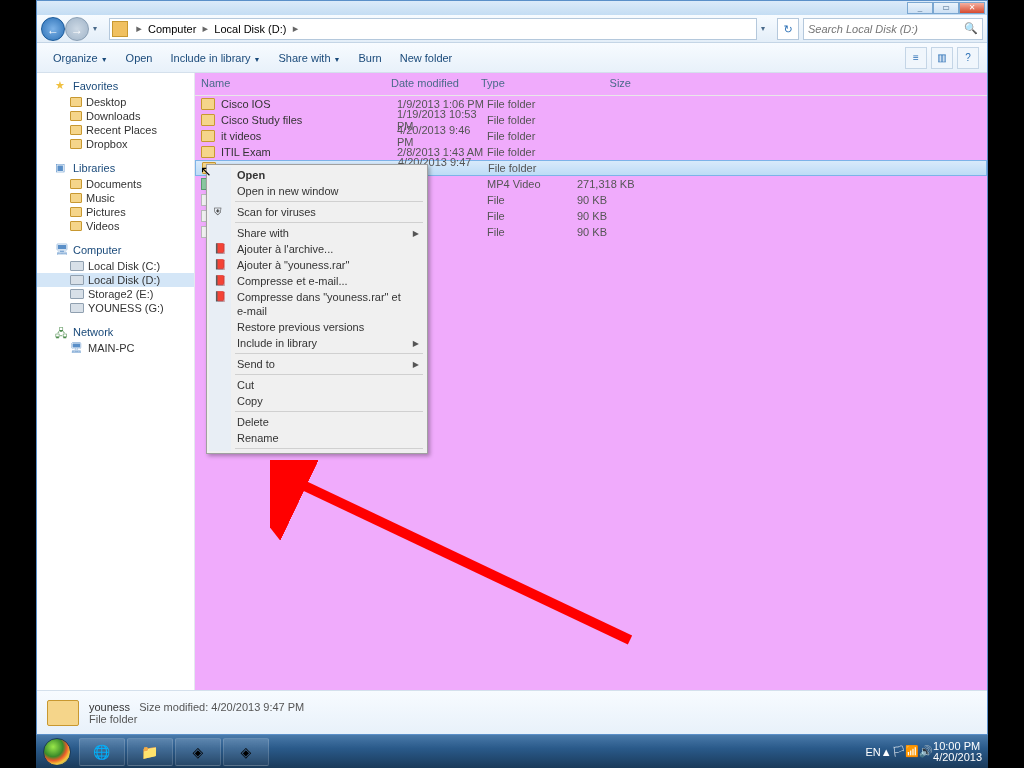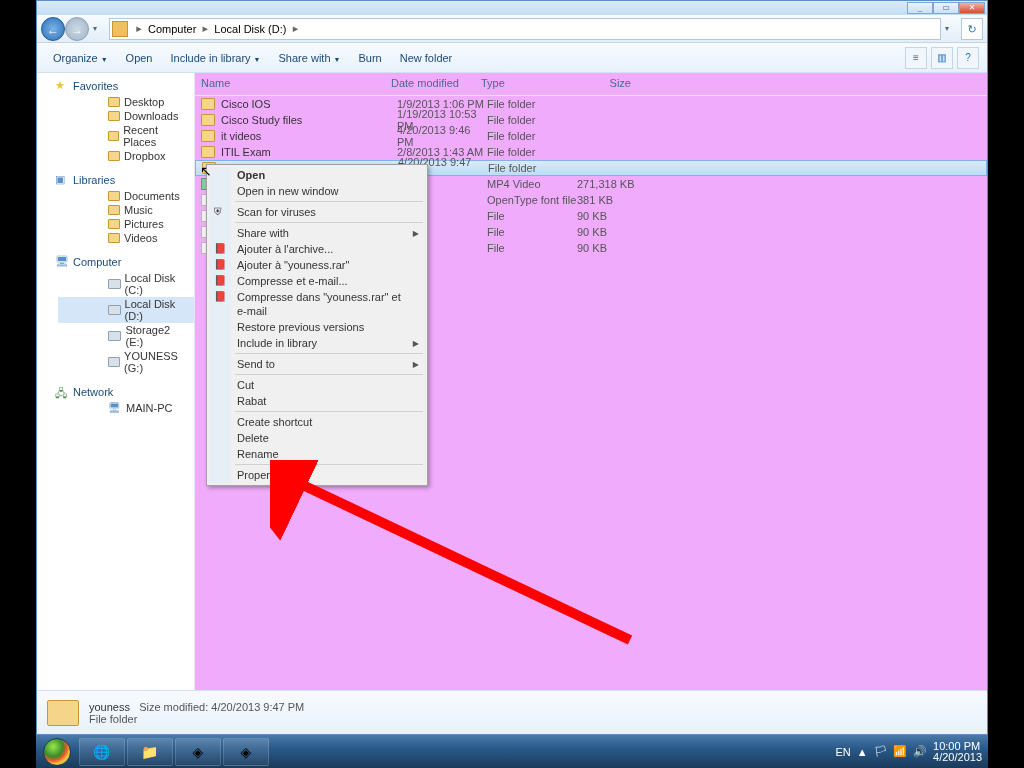--- a/index.html
+++ b/index.html
@@ -24,21 +24,21 @@
 .toolbar { height: 30px; background: linear-gradient(#f7fbff,#e8f1fa); display: flex; align-items: center; padding: 0 8px; gap: 2px; border-bottom: 1px solid #d4e0ec; }
 .tbtn { padding: 4px 8px; color: #1a4a7a; cursor: pointer; border-radius: 2px; }
 .tbtn .arrow { font-size: 7px; margin-left: 3px; }
 .toolbar-right { margin-left: auto; display: flex; gap: 4px; }
 .viewbtn { width: 22px; height: 22px; border: 1px solid #c4d5e6; background: #f0f6fc; cursor: pointer; text-align: center; line-height: 20px; color: #2a6fb5; font-size: 10px; }
 .content { flex: 1; display: flex; overflow: hidden; }
 .sidebar { width: 158px; background: #fff; border-right: 1px solid #e4e9ef; padding: 4px 0; overflow-y: auto; }
 .sb-group { margin-bottom: 8px; }
 .sb-header { display: flex; align-items: center; padding: 2px 6px 2px 18px; color: #1a4a7a; cursor: pointer; }
 .sb-header .icon { width: 14px; height: 14px; margin-right: 4px; }
-.sb-item { display: flex; align-items: center; padding: 1px 6px 1px 50px; cursor: pointer; color: #333; margin-left: 21px; }
+.sb-item { display: flex; align-items: center; padding: 1px 6px 1px 33px; cursor: pointer; color: #333; }
 .sb-item.selected { background: #d4e6f7; }
 .sb-item .icon { width: 14px; height: 12px; margin-right: 4px; font-size: 10px; }
 .icon.star { color: #f0c040; }
 .icon.folder { background: #f5d58a; border: 1px solid #c89830; width: 12px; height: 10px; border-radius: 1px; }
 .icon.drive { background: #d8e0e8; border: 1px solid #90a0b0; width: 14px; height: 10px; border-radius: 1px; }
 .icon.lib { color: #5a8fc8; }
 .icon.net { color: #4a8a4a; }
 .filepane { flex: 1; background: #f0abfc; position: relative; }
 .columns { display: flex; padding: 4px 0 6px 0; border-bottom: 1px solid #e8e8e8; color: #4a6a8a; }
 .col-name { width: 196px; padding-left: 6px; }
@@ -63,21 +63,21 @@
 .cm-arrow { position: absolute; right: 6px; top: 2px; font-size: 8px; color: #555; }
 .cm-icon { position: absolute; left: 5px; top: 1px; width: 14px; height: 14px; font-size: 10px; }
 .details { height: 44px; background: linear-gradient(#f7fbff,#e8f1fa); border-top: 1px solid #d4e0ec; display: flex; align-items: center; padding: 0 10px; gap: 10px; }
 .details .dicon { width: 32px; height: 26px; background: #f5d58a; border: 1px solid #c89830; border-radius: 2px; }
 .details .dtext { color: #555; }
 .details .dname { color: #333; }
 .taskbar { position: absolute; left: 36px; bottom: 0; width: 952px; height: 33px; background: linear-gradient(#4a7aaa, #2a5a8a 40%, #1a3a5a); display: flex; align-items: center; }
 .startbtn { width: 42px; height: 33px; display: flex; align-items: center; justify-content: center; cursor: pointer; }
 .orb { width: 28px; height: 28px; border-radius: 50%; background: radial-gradient(circle at 35% 30%, #9ae84a, #3a8a2a 40%, #e85a2a 55%, #f5c83a 70%, #2a6fb5); border: 1px solid #1a3a5a; }
 .taskicon { width: 46px; height: 28px; margin: 0 1px; background: linear-gradient(rgba(255,255,255,0.15),rgba(255,255,255,0.05)); border: 1px solid rgba(255,255,255,0.15); border-radius: 2px; display: flex; align-items: center; justify-content: center; cursor: pointer; font-size: 14px; }
-.tray { margin-left: auto; display: flex; align-items: center; gap: 6px; padding-right: 6px; color: #fff; font-size: 9px; }
+.tray { margin-left: auto; display: flex; align-items: center; padding-right: 6px; color: #fff; font-size: 9px; }
 .tray .titem { cursor: pointer; }
 .clock { text-align: left; line-height: 11px; }
 .cursor { position: absolute; left: 200px; top: 163px; font-size: 14px; color: #000; pointer-events: none; z-index: 100; }
 .redarrow { position: absolute; pointer-events: none; z-index: 50; }
 </style>
 </head>
 <body>
 
 <div class="window">
   <div class="titlebar">
@@ -95,20 +95,24 @@
     <div class="breadcrumb">
       <div class="bc-icon"></div>
       <span class="bc-arrow">▸</span>
       <span class="bc-part">Computer</span>
       <span class="bc-arrow">▸</span>
       <span class="bc-part">Local Disk (D:)</span>
       <span class="bc-arrow">▸</span>
     </div>
     <div class="navdrop">▾</div>
     <div class="refresh">↻</div>
+    <div class="searchbox">
+      <input placeholder="Search Local Disk (D:)" style="">
+      <span class="sicon">🔍</span>
+    </div>
   </div>
 
   <div class="toolbar">
     <div class="tbtn"><span>Organize</span><span class="arrow">▼</span></div>
     <div class="tbtn"><span>Open</span></div>
     <div class="tbtn"><span>Include in library</span><span class="arrow">▼</span></div>
     <div class="tbtn"><span>Share with</span><span class="arrow">▼</span></div>
     <div class="tbtn">Burn</div>
     <div class="tbtn">New folder</div>
     <div class="toolbar-right">
@@ -243,27 +247,20 @@
           </div>
           <div class="filerow">
             <span class="ficon mp4"></span>
             <span class="fname">hd try</span>
             <span class="fdate"></span>
             <span class="ftype">MP4 Video</span>
             <span class="fsize">271,318 KB</span>
           </div>
           <div class="filerow">
             <span class="ficon file"></span>
-            <span class="fname">Rabat</span>
-            <span class="fdate"></span>
-            <span class="ftype">OpenType font file</span>
-            <span class="fsize">381 KB</span>
-          </div>
-          <div class="filerow">
-            <span class="ficon file"></span>
             <span class="fname">Suave</span>
             <span class="fdate"></span>
             <span class="ftype">File</span>
             <span class="fsize">90 KB</span>
           </div>
           <div class="filerow">
             <span class="ficon file"></span>
             <span class="fname">Suave</span>
             <span class="fdate"></span>
             <span class="ftype">File</span>
@@ -301,27 +298,25 @@
   <div class="cm-item"><span class="cm-icon">📕</span><span>Ajouter à l'archive...</span></div>
   <div class="cm-item"><span class="cm-icon">📕</span><span>Ajouter à "youness.rar"</span></div>
   <div class="cm-item"><span class="cm-icon">📕</span><span>Compresse et e-mail...</span></div>
   <div class="cm-item"><span class="cm-icon">📕</span><span>Compresse dans "youness.rar" et e-mail</span></div>
   <div class="cm-item">Restore previous versions</div>
   <div class="cm-item"><span>Include in library</span><span class="cm-arrow">▶</span></div>
   <div class="cm-sep"></div>
   <div class="cm-item"><span>Send to</span><span class="cm-arrow">▶</span></div>
   <div class="cm-sep"></div>
   <div class="cm-item">Cut</div>
-  <div class="cm-item">Rabat</div>
-  <div class="cm-sep"></div>
-  <div class="cm-item">Create shortcut</div>
+  <div class="cm-item">Copy</div>
+  <div class="cm-sep"></div>
   <div class="cm-item">Delete</div>
   <div class="cm-item">Rename</div>
   <div class="cm-sep"></div>
-  <div class="cm-item">Properties</div>
 </div>
 
 <div class="cursor">↖</div>
 
 <svg class="redarrow" style="left:270px; top:460px;" width="370" height="190">
   <defs>
       <marker id="ah" markerWidth="12" markerHeight="12" refX="2" refY="6" orient="auto">
         <polygon points="0 0, 12 6, 0 12" fill="#ff0000"></polygon>
       </marker>
     </defs>

